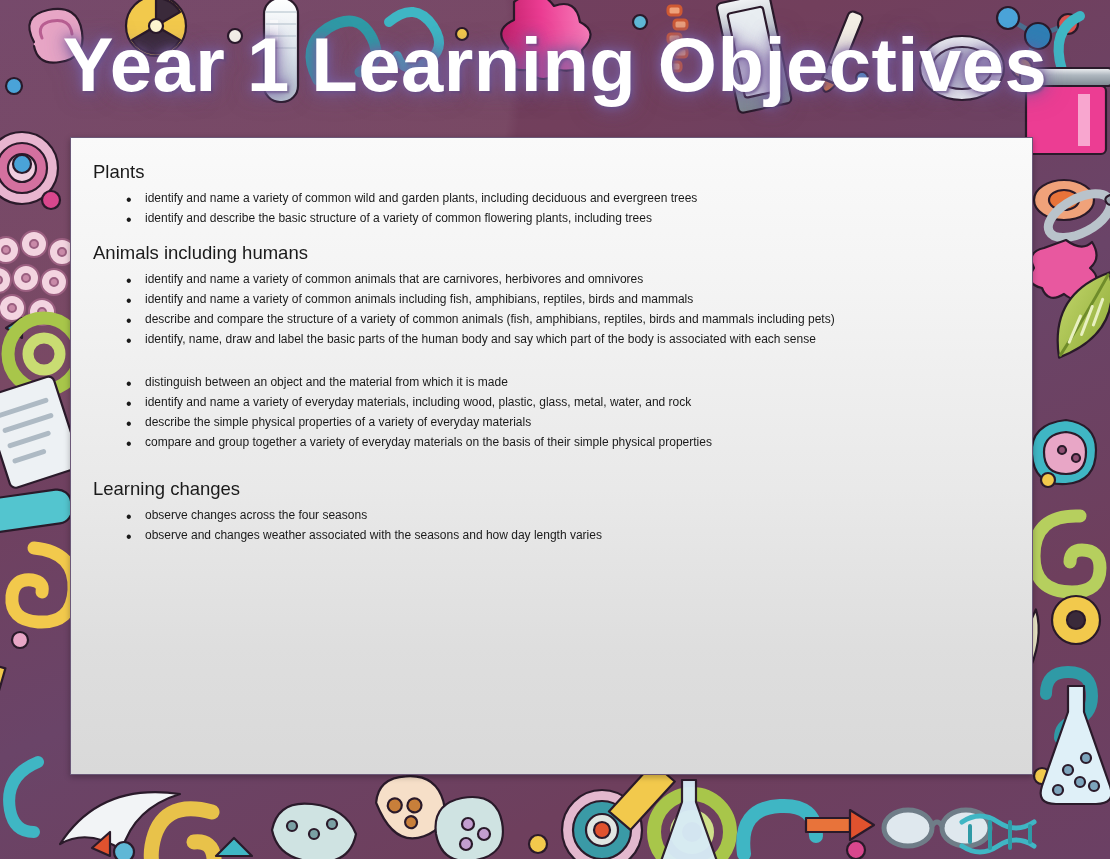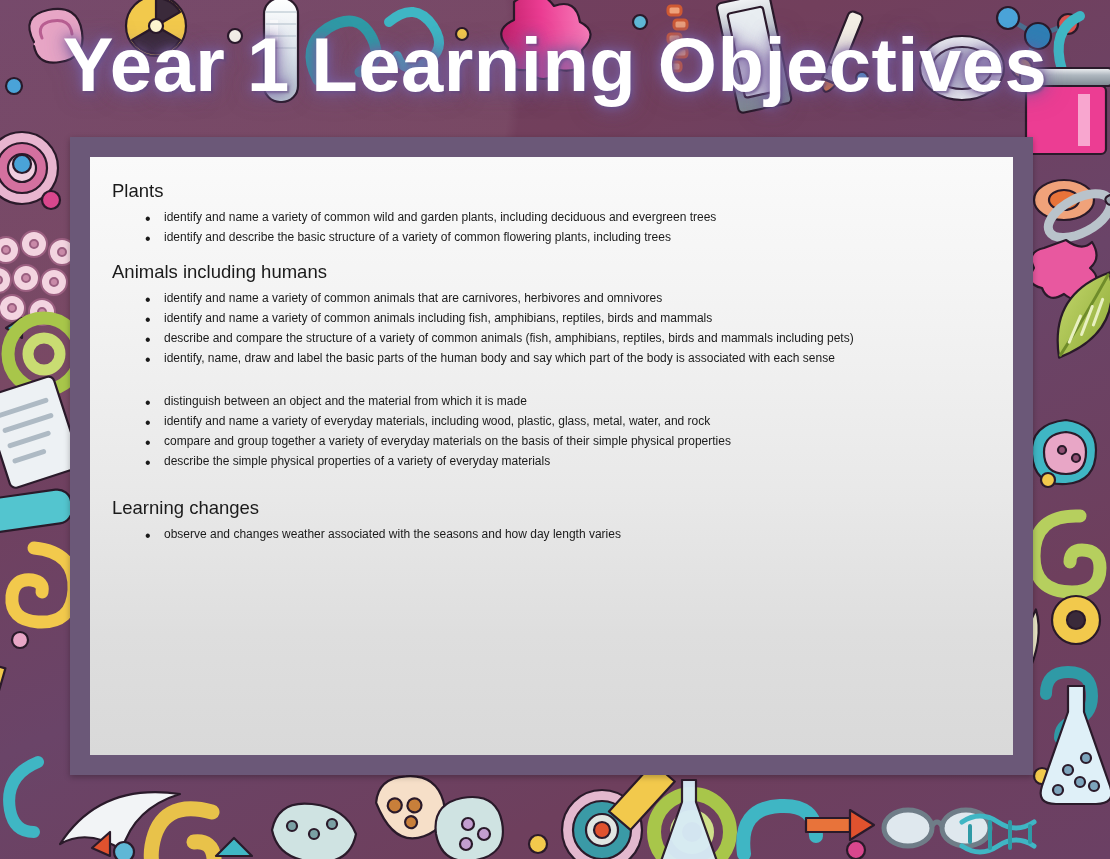--- a/index.html
+++ b/index.html
@@ -57,21 +57,21 @@
   }
 
   
   .card {
     position: absolute;
     left: 70px;
     top: 137px;
     width: 963px;
     height: 638px;
     background: #6b5878;
-    padding: 20px;
+    padding: 1px;
     box-sizing: border-box;
     box-shadow: 0 2px 6px rgba(0,0,0,0.28);
   }
   .card-inner {
     width: 100%;
     height: 100%;
     box-sizing: border-box;
     background: linear-gradient(to bottom, #fafafa 0%, #f4f4f4 22%, #e9e9e9 55%, #dedede 80%, #d9d9d9 100%);
     padding: 22px 26px 0 22px;
     overflow: hidden;
@@ -447,28 +447,29 @@
           <li>identify and name a variety of common animals including fish, amphibians, reptiles, birds and mammals</li>
           <li>describe and compare the structure of a variety of common animals (fish, amphibians, reptiles, birds and mammals including pets)</li>
           <li>identify, name, draw and label the basic parts of the human body and say which part of the body is associated with each sense</li>
         </ul>
       </div>
 
       <div class="section gap-before">
         <ul class="bullets">
           <li>distinguish between an object and the material from which it is made</li>
           <li>identify and name a variety of everyday materials, including wood, plastic, glass, metal, water, and rock</li>
+          <li>describe the simple physical properties of a variety of everyday materials</li>
           <li>compare and group together a variety of everyday materials on the basis of their simple physical properties</li>
-          <li>describe the simple physical properties of a variety of everyday materials</li>
         </ul>
       </div>
 
       <div class="section gap-before">
         <div class="section-heading">Learning changes</div>
         <ul class="bullets">
+          <li>observe changes across the four seasons</li>
           <li>observe and changes weather associated with the seasons and how day length varies</li>
         </ul>
       </div>
 
     </div>
   </div>
 
 </div>
 
 </body></html>

